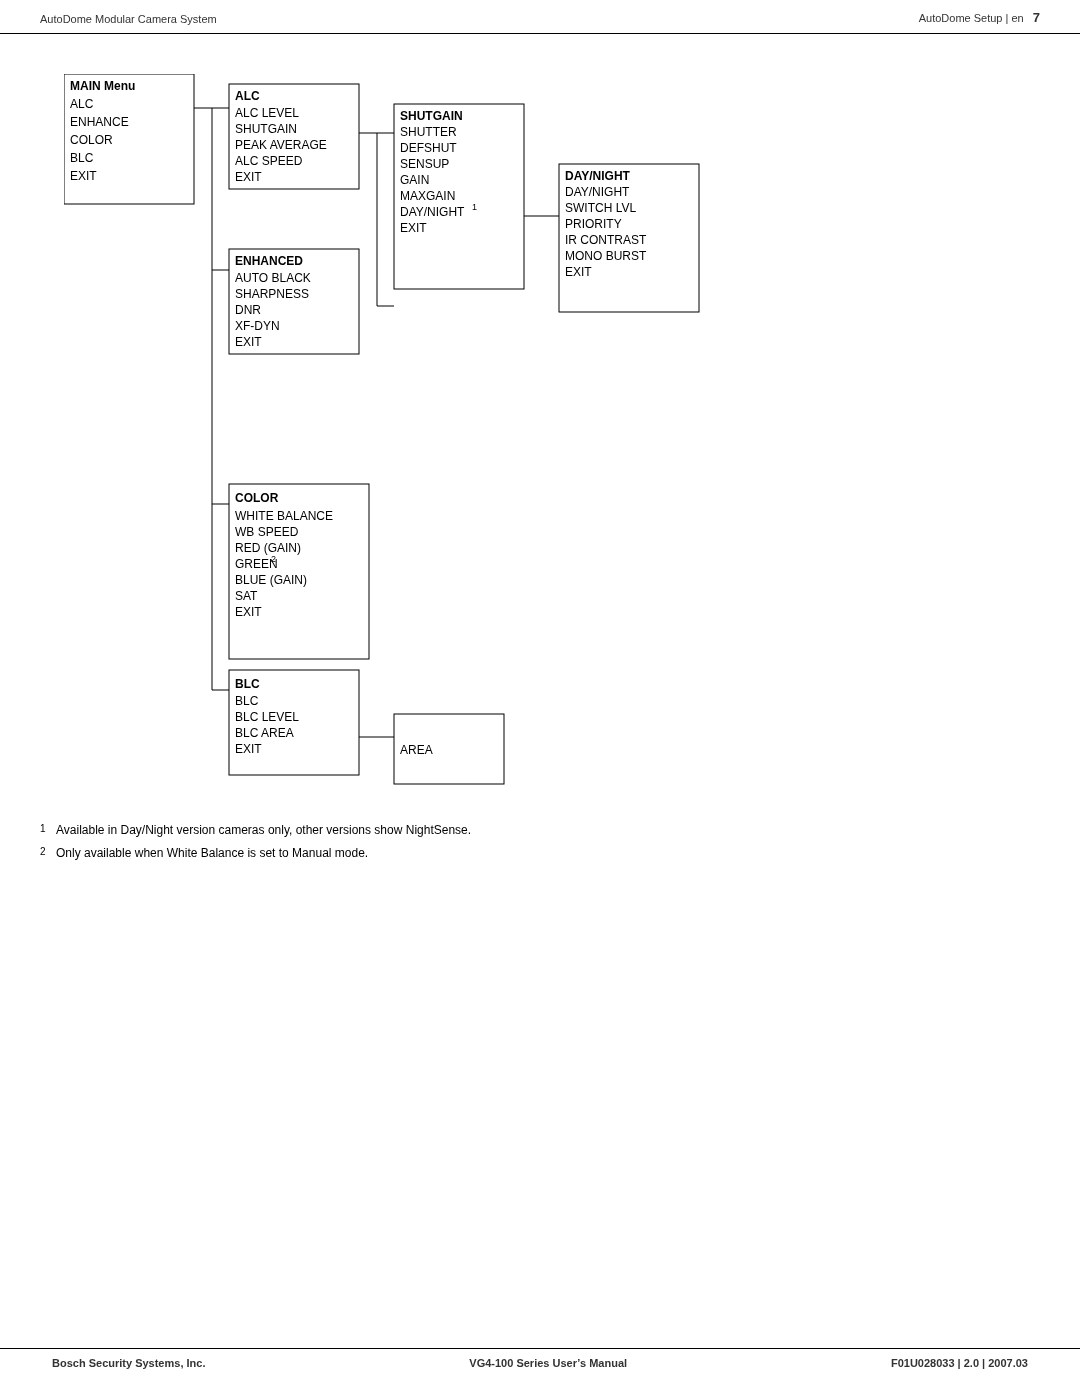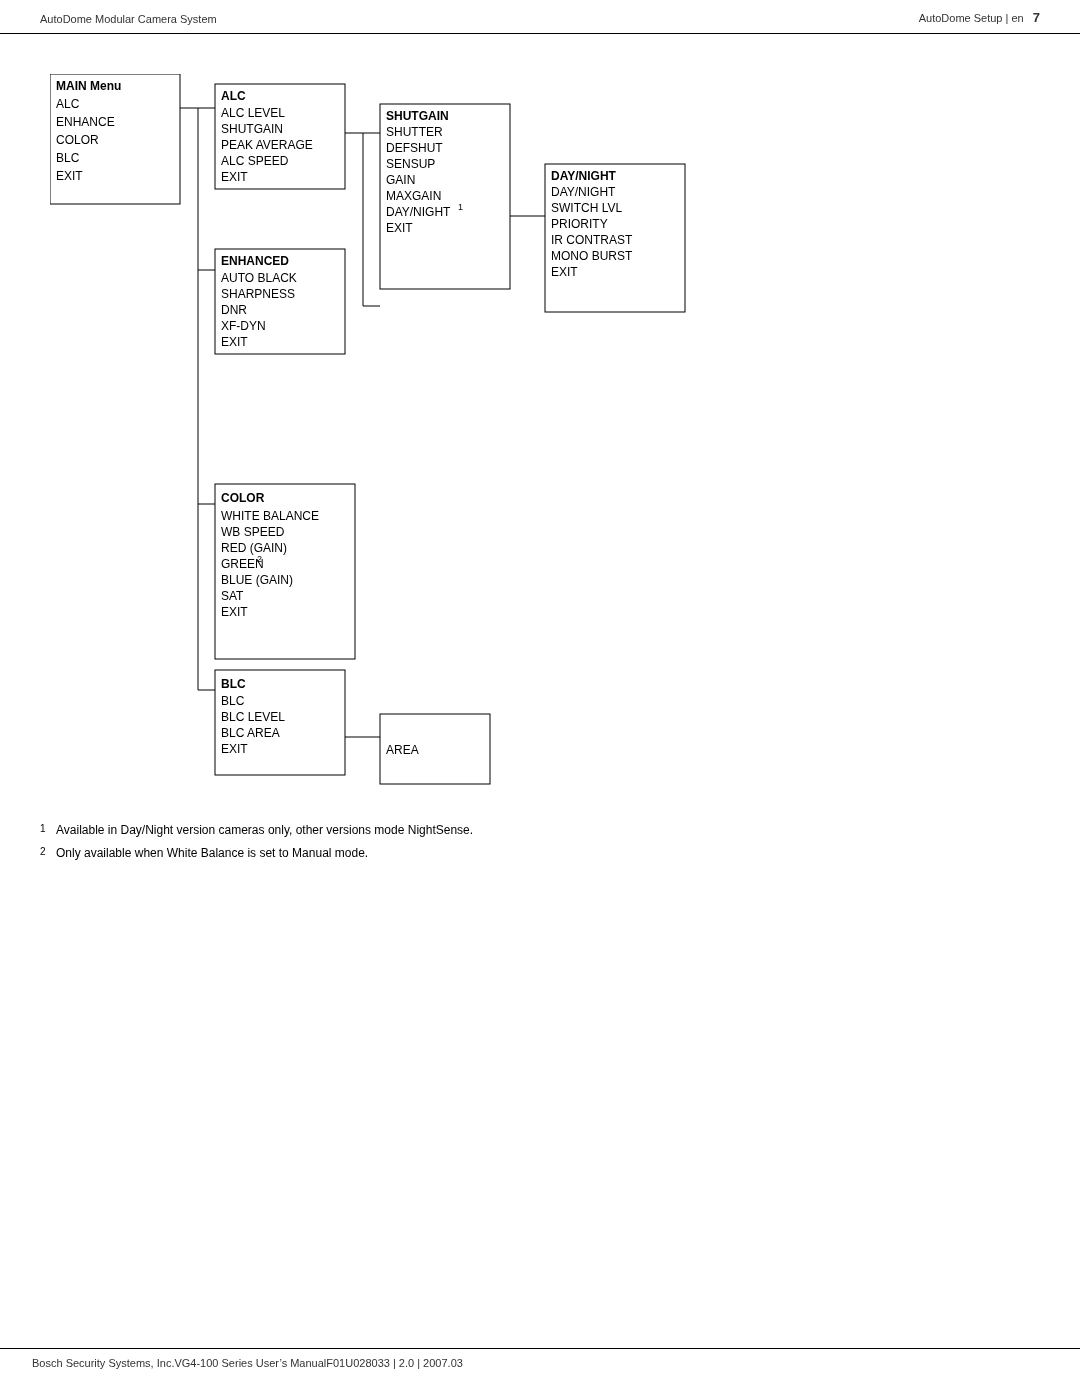--- a/index.html
+++ b/index.html
@@ -70,31 +70,33 @@
       min-width: 12px;
     }
 
     
     .page-footer {
       position: absolute;
       bottom: 20px;
       left: 0;
       right: 0;
       display: flex;
+      justify-content: space-between;
       align-items: center;
-      padding: 8px 32px;
+      padding: 8px 52px;
       border-top: 1px solid #000;
       font-size: 11px;
       color: #333;
+      font-weight: bold;
     }
 
     
     .diagram-svg-container {
       margin-top: 10px;
-      margin-left: 10px;
+      margin-left: 24px;
     }
 
   </style>
 </head>
 <body>
 
 <div class="page-header">
   <span class="page-header-left">AutoDome Modular Camera System</span>
   <span class="page-header-right">
     <span>AutoDome Setup | en</span>
@@ -209,21 +211,21 @@
         <rect x="330" y="640" width="110" height="70" fill="white" stroke="black" stroke-width="1"></rect>
         <text x="336" y="680" font-family="Arial" font-size="12">AREA</text>
       </g>
 
     </svg>
   </div>
 
   <div class="footnotes">
     <div class="footnote-line">
       <sup class="footnote-num">1</sup>
-      <span>Available in Day/Night version cameras only, other versions mode NightSense.</span>
+      <span>Available in Day/Night version cameras only, other versions show NightSense.</span>
     </div>
     <div class="footnote-line">
       <sup class="footnote-num">2</sup>
       <span>Only available when White Balance is set to Manual mode.</span>
     </div>
   </div>
 
 </div>
 
 <div class="page-footer">

